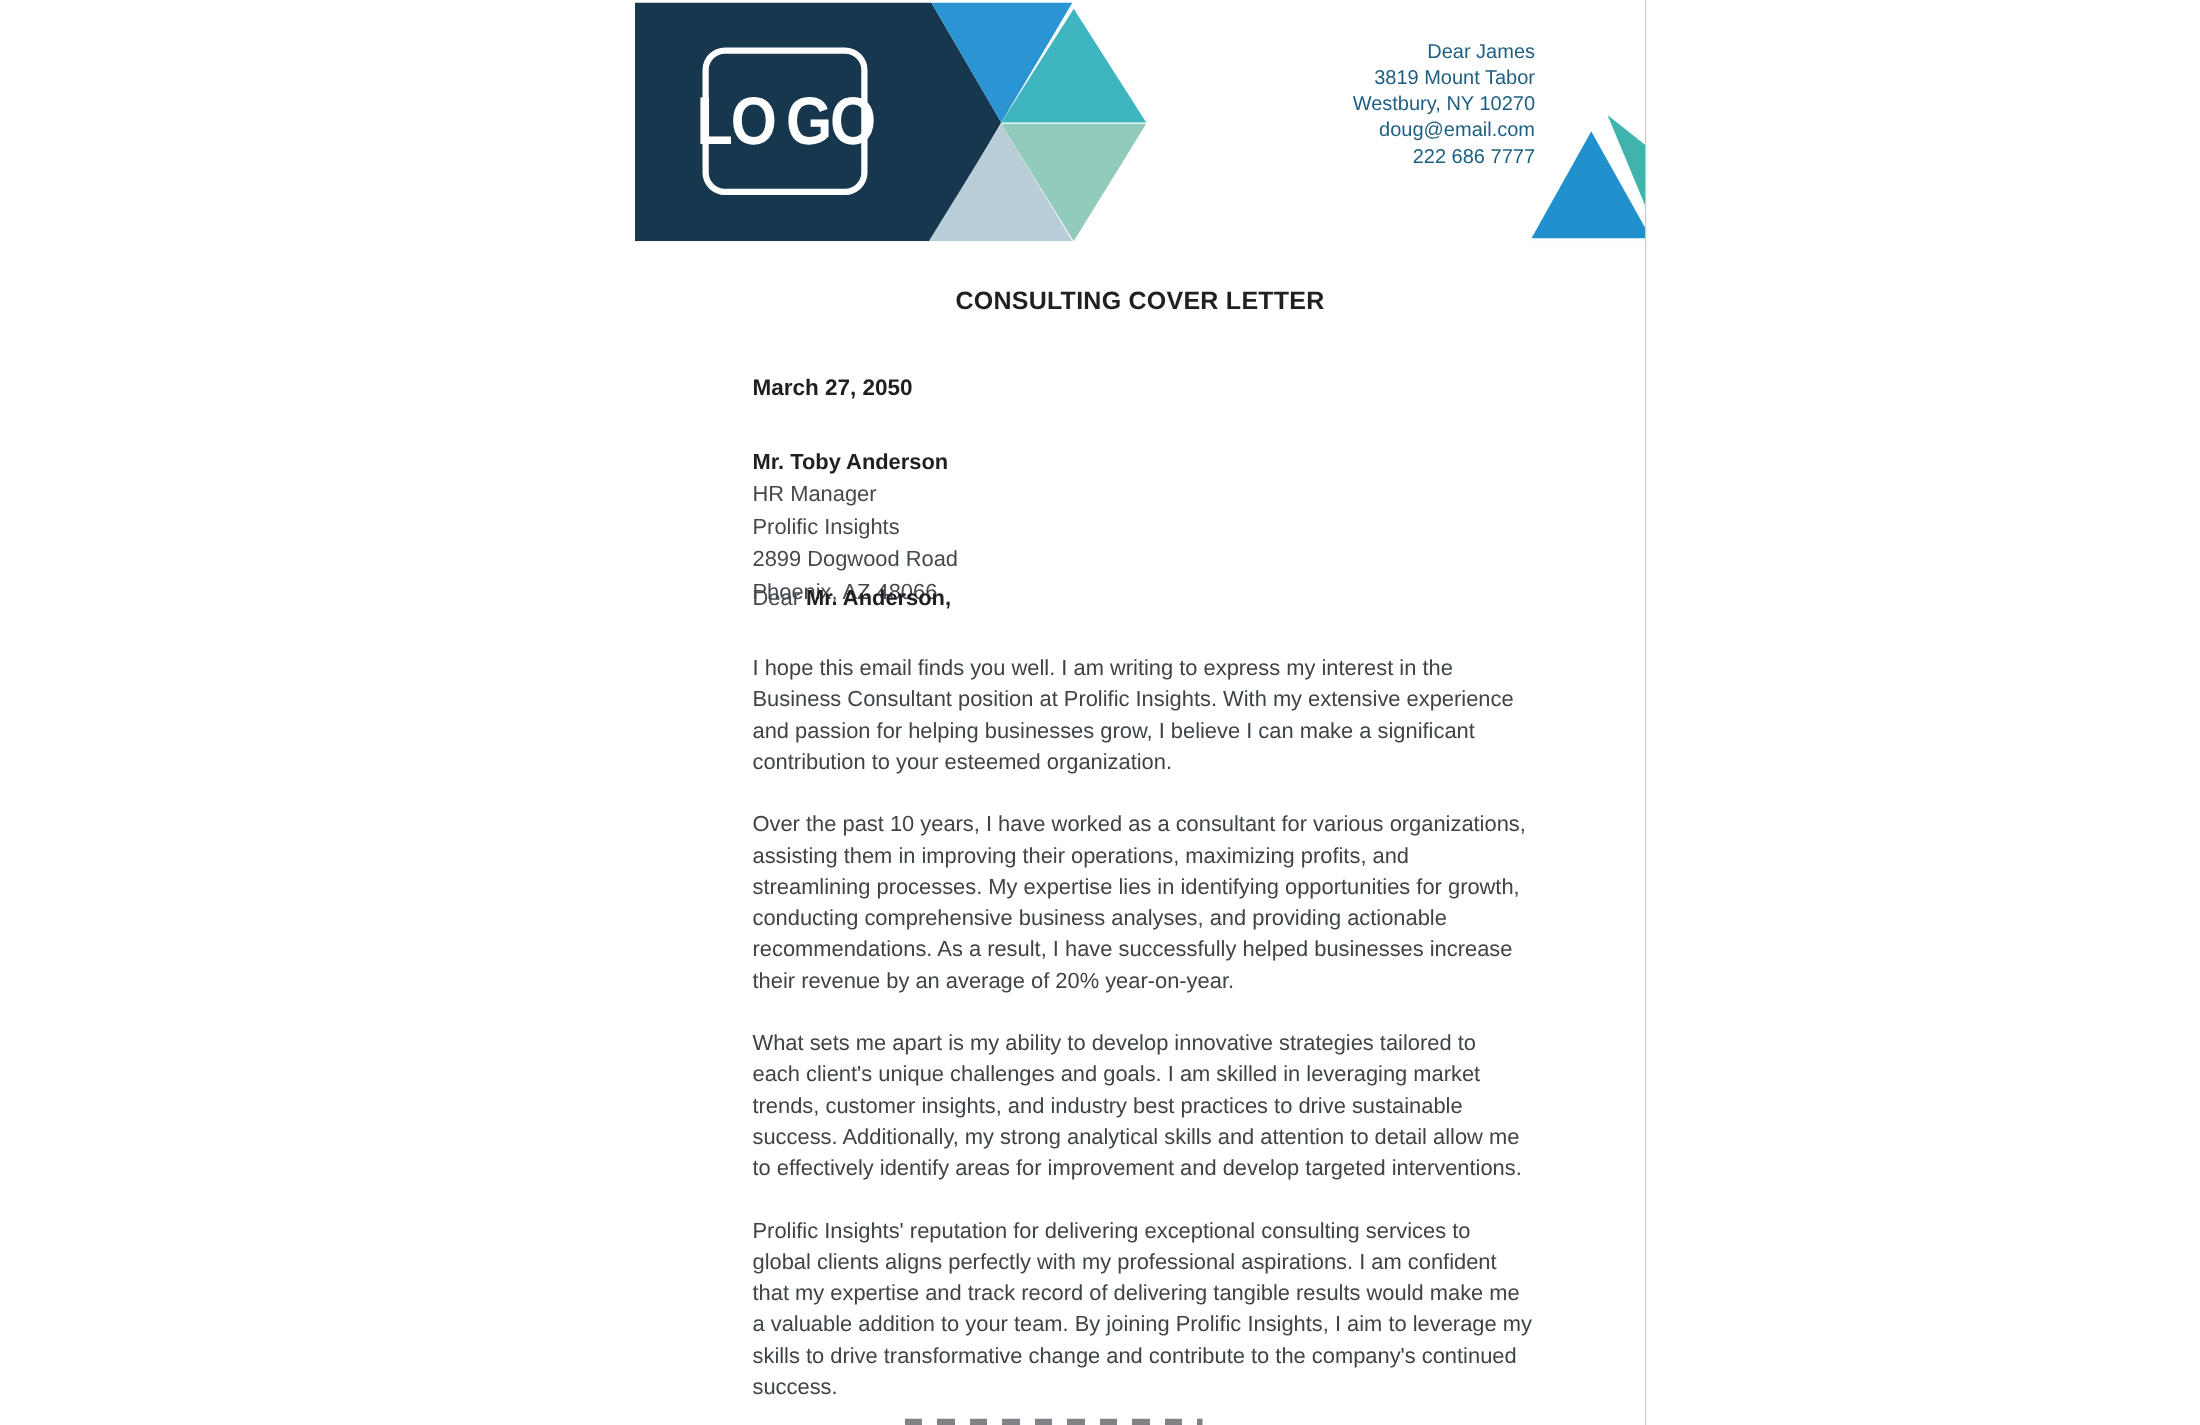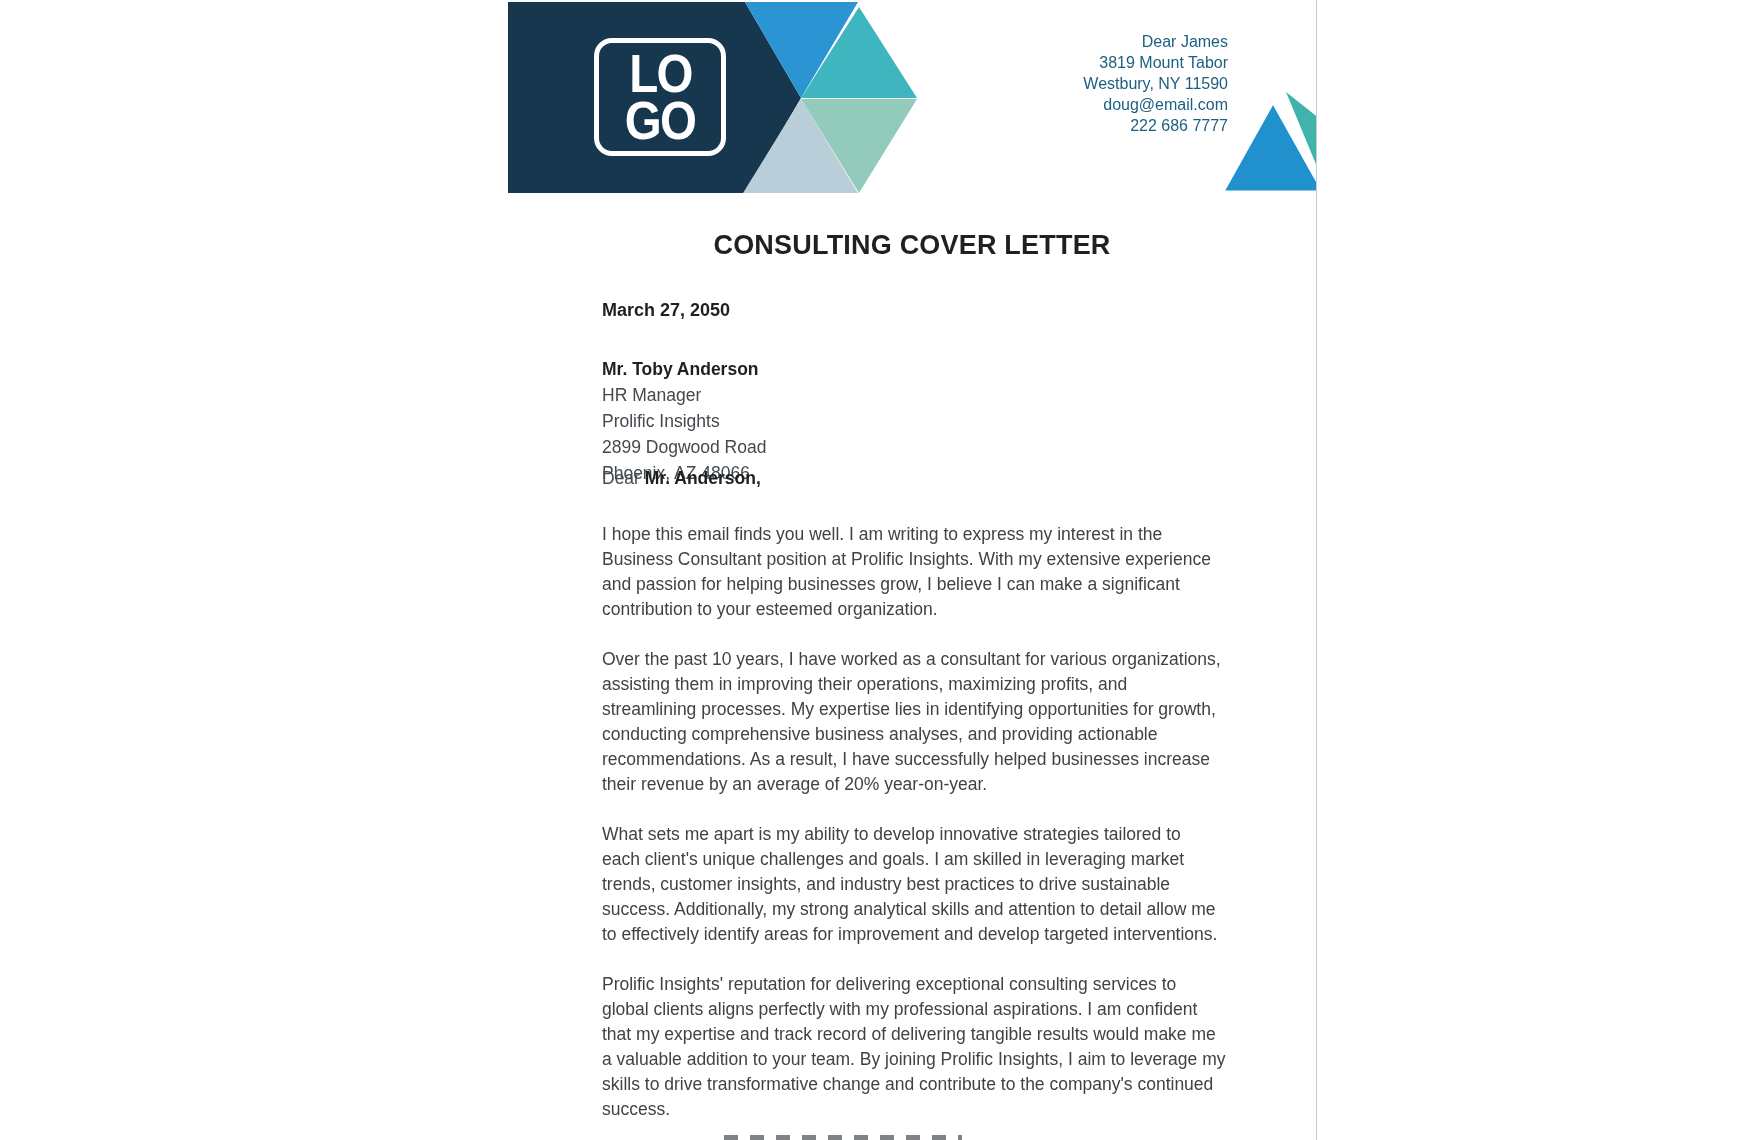--- a/index.html
+++ b/index.html
@@ -28,49 +28,48 @@
     width: 808px; height: 191px;
   }
   .banner svg { position: absolute; left: 0; top: 0; }
 
   .logo-box {
     position: absolute;
     left: 54px; top: 36px;
     width: 132px; height: 118px;
     border: 5px solid #ffffff;
     border-radius: 18px;
-    display: flex; flex-direction: column;
+    display: flex; flex-direction: row;
     align-items: center; justify-content: center;
     color: #ffffff;
     font-weight: 700;
     font-size: 54px;
     line-height: 47px;
     letter-spacing: -2px;
     transform: none;
-    margin-left: 32px;
   }
   .logo-box span { display: block; transform: scaleX(0.88); }
 
   .contact {
     position: absolute;
     right: 88px; top: 29px;
     text-align: right;
     color: #1d5f80;
     font-size: 16px;
     line-height: 21px;
     font-weight: 500;
   }
 
   
   .doc-title {
     position: absolute;
     left: 0; top: 230px;
     width: 100%;
     text-align: center;
-    font-size: 27px;
+    font-size: 20px;
     font-weight: 700;
     color: #1e2022;
     letter-spacing: 0.2px;
   }
 
   .date-line {
     position: absolute;
     left: 94px; top: 300px;
     font-size: 18px;
     font-weight: 700;
@@ -140,21 +139,21 @@
       </svg>
 
       <div class="logo-box">
         <span>LO</span>
         <span>GO</span>
       </div>
 
       <div class="contact">
         <div>Dear James</div>
         <div>3819 Mount Tabor</div>
-        <div>Westbury, NY 11590</div>
+        <div>Westbury, NY 10270</div>
         <div>doug@email.com</div>
         <div>222 686 7777</div>
       </div>
     </div>
 
     <div class="doc-title">CONSULTING COVER LETTER</div>
 
     <div class="date-line">March 27, 2050</div>
 
     <div class="recipient">

